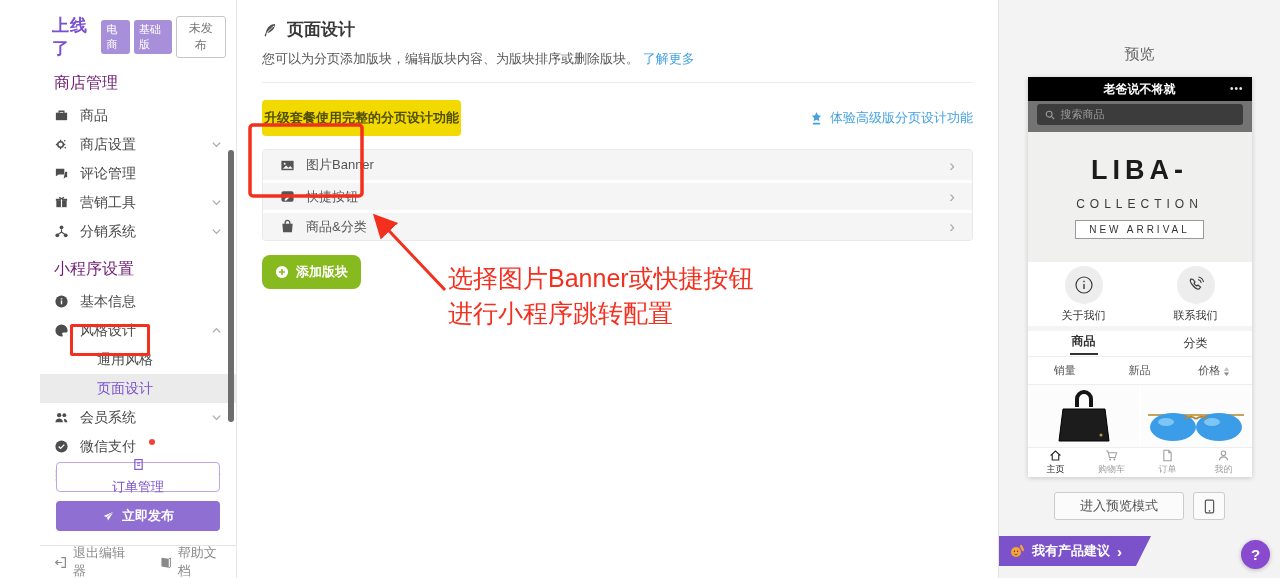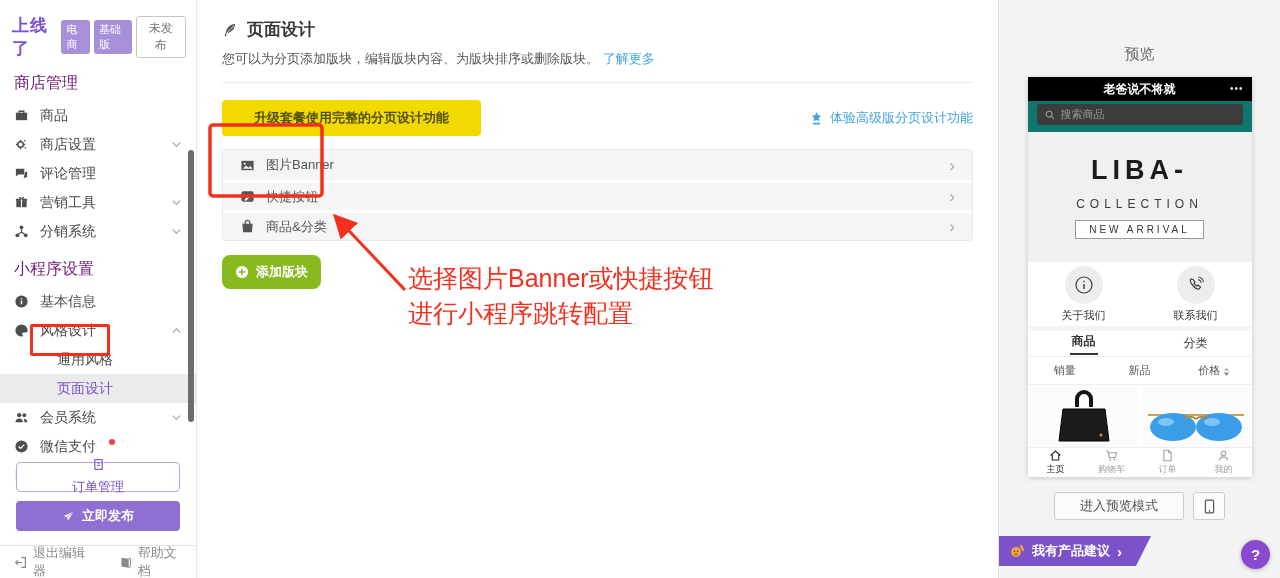--- a/index.html
+++ b/index.html
@@ -1,21 +1,21 @@
 <!DOCTYPE html>
 <html><head>
 <meta charset="utf-8">
 <style>
   * { margin:0; padding:0; box-sizing:border-box; }
   html,body { width:1280px; height:578px; overflow:hidden; }
   body { font-family:"Liberation Sans", sans-serif; display:flex; background:#fff; color:#4a4a4a; }
   .ic { flex:none; display:inline-block; vertical-align:middle; }
 
   
-  .sidebar { width:197px; flex:none; position:relative; background:#fff; border-right:1px solid #e7e7e7; }
+  .sidebar { width:197px; flex:none; position:relative; background:#fff; border-right:1px solid #e7e7e7;margin-left:40px; }
   .logo-row { display:flex; align-items:center; gap:4px; padding:14px 10px 0 12px; }
   .logo { font-size:17px; font-weight:bold; color:#7a4fd0; letter-spacing:1px; }
   .badge { background:#a78fd9; color:#fff; font-size:11px; border-radius:3px; padding:2px 5px; }
   .unpub-btn { margin-left:auto; border:1px solid #c6c6c6; border-radius:3px; background:#fff; color:#777; font-size:12px; padding:3px 9px; cursor:pointer; font-family:inherit; }
   .sec-label { padding:13px 0 7px 14px; font-size:16px; color:#701a75; }
   .s-item { height:29px; display:flex; align-items:center; gap:11px; padding:0 14px; font-size:14px; color:#4a4a4a; cursor:pointer; }
   .s-item .chev { margin-left:auto; color:#a8a8a8; }
   .s-sub { height:29px; display:flex; align-items:center; padding-left:57px; font-size:14px; color:#4a4a4a; cursor:pointer; }
   .s-sub.sel { background:#ebebeb; color:#7b52cc; }
   .reddot { width:6px; height:6px; background:#f04438; border-radius:50%; margin-left:2px; margin-bottom:10px; }
@@ -27,38 +27,38 @@
   .foot-link { display:flex; align-items:center; gap:6px; color:#8a8a8a; font-size:13px; cursor:pointer; }
   .side-redbox { position:absolute; left:30px; top:324px; width:80px; height:32px; border:3px solid #f2301d; border-radius:2px; pointer-events:none; }
 
   
   .main { flex:1; position:relative; background:#fff; padding:18px 25px 0 25px; }
   .title-row { display:flex; align-items:center; gap:9px; }
   .page-title { font-size:17px; font-weight:bold; color:#383838; }
   .subtitle-row { margin-top:9px; padding-bottom:14px; border-bottom:1px solid #ececec; font-size:13px; color:#565656; }
   .learn-more { color:#42a2e3; cursor:pointer; }
   .upgrade-row { margin-top:17px; display:flex; align-items:center; justify-content:space-between; }
-  .upgrade-btn { background:#f2d900; color:#514f00; border:none; border-radius:4px; font-size:13px; font-weight:bold; padding:9px 32px; cursor:pointer; font-family:inherit; }
+  .upgrade-btn { background:#f2d900; color:#514f00; border:none; border-radius:4px; font-size:13px; font-weight:bold; padding:9px 2px; cursor:pointer; font-family:inherit; }
   .trial-link { display:flex; align-items:center; gap:6px; color:#42a2e3; font-size:13px; cursor:pointer; }
   .blocks { margin-top:13px; border:1px solid #e9e9e9; border-radius:4px; overflow:hidden; }
   .block-row { height:30px; background:#f5f5f5; display:flex; align-items:center; gap:11px; padding:0 17px; font-size:13px; color:#555; cursor:pointer; }
   .block-row + .block-row { border-top:3px solid #fff; }
   .block-row .arrow { margin-left:auto; color:#aaa; font-size:17px; line-height:1; }
   .add-btn { margin-top:14px; display:inline-flex; align-items:center; gap:7px; background:#86ba1f; color:#fff; border:none; border-radius:8px; font-size:13px; font-weight:bold; padding:8px 13px; cursor:pointer; font-family:inherit; }
   .overlay { position:absolute; inset:0; pointer-events:none; }
   .anno-text { position:absolute; left:211px; top:261px; font-size:25px; line-height:35px; color:#f3301f; pointer-events:none; white-space:nowrap; }
 
   
   .preview { width:282px; flex:none; position:relative; background:#f3f3f3; border-left:1px solid #e4e4e4; }
   .pv-title { text-align:center; margin-top:45px; font-size:15px; color:#666; }
   .phone { width:224px; margin:13px auto 0; background:#fff; box-shadow:0 1px 5px rgba(0,0,0,.18); }
   .ph-header { height:24px; background:#000; color:#fff; display:flex; align-items:center; justify-content:center; position:relative; }
   .ph-name { font-size:12px; font-weight:bold; }
   .ph-dots { position:absolute; right:8px; top:0; line-height:24px; letter-spacing:1px; font-size:10px; color:#e8e8e8; }
-  .ph-searchwrap { background:#0f766e; padding:3px 9px 7px; }
+  .ph-searchwrap { background:#737373; padding:3px 9px 7px; }
   .ph-search { height:21px; background:#3c3c3c; border-radius:3px; display:flex; align-items:center; gap:6px; padding:0 8px; }
   .ph-search span { font-size:11px; color:#9b9b9b; }
   .ph-banner { height:130px; background:#f0f0ee; display:flex; flex-direction:column; align-items:center; justify-content:center; }
   .liba { font-size:27px; font-weight:bold; letter-spacing:5px; color:#1b1b1b; }
   .collection { font-size:12px; letter-spacing:5px; color:#3a3a3a; margin-top:11px; }
   .arrival { margin-top:9px; border:1px solid #9a9a9a; background:#fff; padding:3px 13px; font-size:10px; letter-spacing:3px; color:#333; }
   .ph-quick { height:64px; background:#fff; display:flex; }
   .q-col { flex:1; display:flex; flex-direction:column; align-items:center; justify-content:center; gap:4px; cursor:pointer; }
   .q-circle { width:38px; height:38px; border-radius:50%; background:#ededed; display:flex; align-items:center; justify-content:center; color:#3c3c3c; }
   .q-label { font-size:11px; color:#333; }

